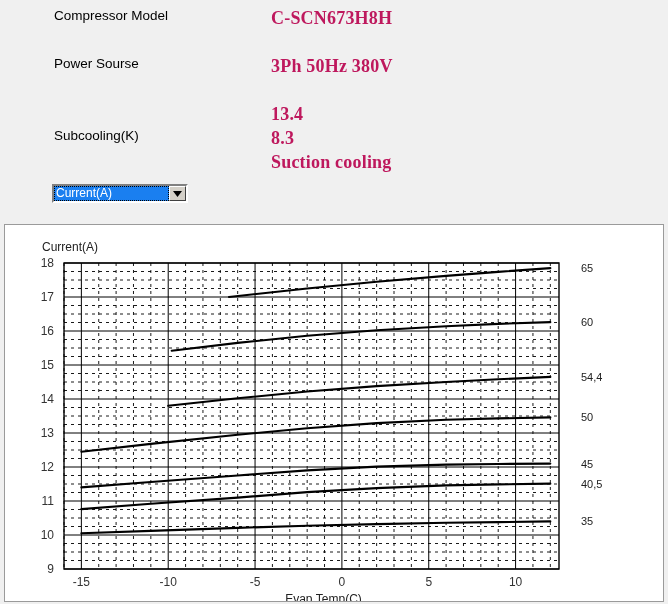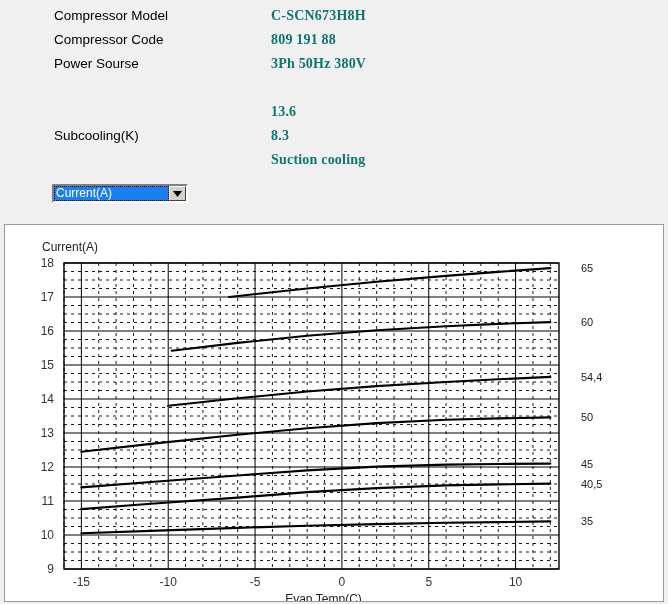--- a/index.html
+++ b/index.html
@@ -33,23 +33,23 @@
     position: absolute;
     left: 0; top: 0;
     font-size: 13.5px;
     color: #000;
     font-family: "Liberation Sans", sans-serif;
     white-space: nowrap;
   }
   .spec-value {
     position: absolute;
     left: 217px; top: 0;
-    font-size: 14px;
+    font-size: 18px;
     font-weight: bold;
-    color: #0f766e;
+    color: #be185d;
     font-family: "Liberation Serif", serif;
     white-space: nowrap;
     letter-spacing: 0.2px;
   }
 
   
   #chart-select {
     position: absolute;
     left: 36px;
     top: 184px;
@@ -122,33 +122,29 @@
 </head>
 <body>
 
 <div id="spec-panel">
 
   <div class="spec-row" style="top:8px">
     <span class="spec-label">Compressor  Model</span>
     <span class="spec-value">C-SCN673H8H</span>
   </div>
 
-  <div class="spec-row" style="top:32px">
-    <span class="spec-label">Compressor Code</span>
-    <span class="spec-value">809 191 88</span>
-  </div>
 
   <div class="spec-row" style="top:56px">
     <span class="spec-label">Power Sourse</span>
     <span class="spec-value">3Ph  50Hz  380V</span>
   </div>
 
 
   <div class="spec-row" style="top:104px">
-    <span class="spec-value">13.6</span>
+    <span class="spec-value">13.4</span>
   </div>
 
   <div class="spec-row" style="top:128px">
     <span class="spec-label">Subcooling(K)</span>
     <span class="spec-value">8.3</span>
   </div>
 
   <div class="spec-row" style="top:152px">
     <span class="spec-value">Suction cooling</span>
   </div>

